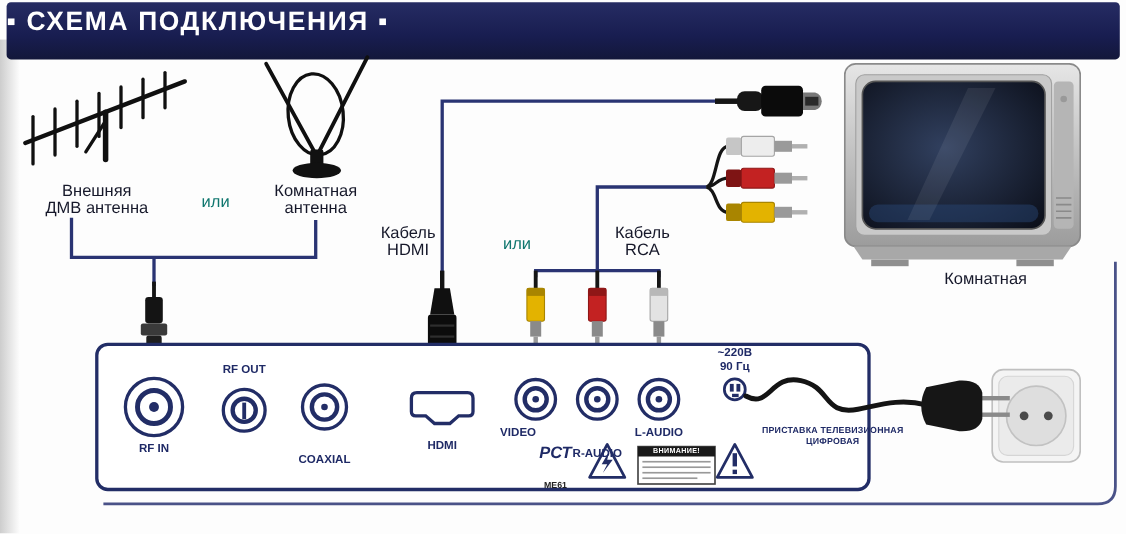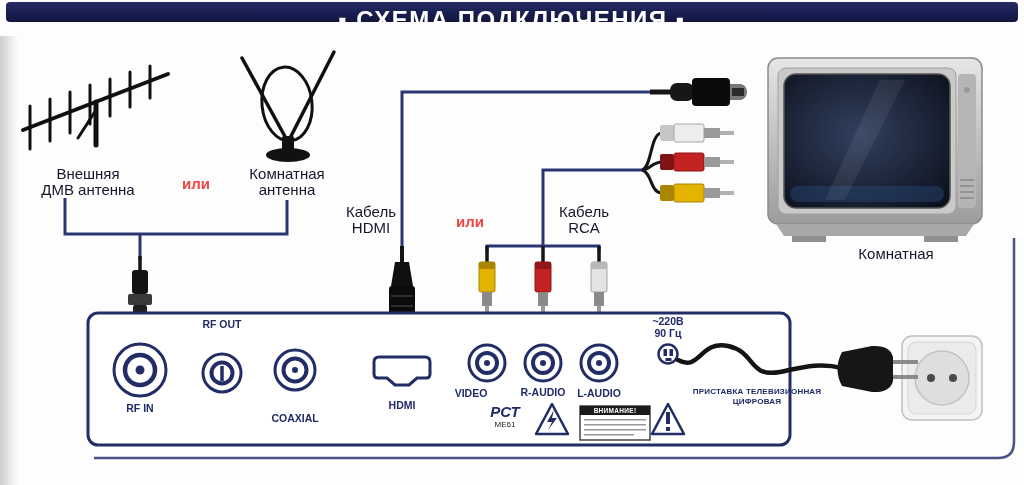--- a/index.html
+++ b/index.html
@@ -6,39 +6,39 @@
   body{
     width:1024px;height:485px;position:relative;overflow:hidden;
     background:#fdfdfd;
     font-family:"Liberation Sans",sans-serif;
   }
   .edge-left{
     position:absolute;left:0;top:36px;bottom:0;width:18px;
     background:linear-gradient(to right,#cdcdcd,rgba(255,255,255,0));
   }
   .banner{
-    position:absolute;left:6px;right:6px;top:2px;height:20px;
+    position:absolute;left:6px;right:6px;top:2px;height:52px;
     background:linear-gradient(180deg,#262c63 0%,#181d50 60%,#13173a 100%);
-    border-radius:4px;text-align:center;
+    border-radius:4px;text-align:left;
   }
   .banner .title{
     color:#ffffff;font-weight:bold;font-size:24px;line-height:36px;
     letter-spacing:1.5px;white-space:nowrap;
   }
   svg.art{position:absolute;left:0;top:0;}
   .lbl{
     position:absolute;transform:translateX(-50%);text-align:center;
     color:#16182a;font-size:15px;line-height:16px;white-space:nowrap;z-index:3;
   }
-  .or{color:#ef4444;font-weight:bold;font-size:15px;}
+  .or{color:#0f766e;font-weight:normal;font-size:15px;}
   .plbl{color:#1f2a66;font-weight:bold;font-size:10.5px;line-height:12px;}
   .pwr{color:#1f2a66;font-weight:bold;font-size:10.5px;line-height:12px;}
   .device{color:#1f2a66;font-weight:bold;font-size:8px;line-height:10px;letter-spacing:.2px;margin-left:44px;}
   .mark-rst{color:#1f2a66;font-weight:bold;font-style:italic;font-size:15px;line-height:12px;}
-  .mark-code{color:#222;font-weight:normal;font-size:8px;line-height:10px;}
+  .mark-code{color:#222;font-weight:bold;font-size:8px;line-height:10px;margin-top:17px;}
   .warn-header{
     position:absolute;left:580px;top:406px;width:70px;height:9px;
     background:#1a1a1a;color:#fff;font-size:6.5px;line-height:9px;
     font-weight:bold;text-align:center;z-index:3;letter-spacing:.3px;
   }
 </style>
 </head>
 <body>
 
 <div class="edge-left"></div>
@@ -260,26 +260,26 @@
   <div>HDMI</div>
 </div>
 <div class="lbl or" style="left:470px;top:214px">или</div>
 <div class="lbl" style="left:584px;top:204px">
   <div>Кабель</div>
   <div>RCA</div>
 </div>
 
 <div class="lbl" style="left:896px;top:246px">Комнатная</div>
 
-<div class="lbl plbl" style="left:222px;top:318px">RF OUT</div>
+<div class="lbl plbl" style="left:222px;top:330px">RF OUT</div>
 <div class="lbl plbl" style="left:140px;top:402px">RF IN</div>
 <div class="lbl plbl" style="left:295px;top:412px">COAXIAL</div>
 <div class="lbl plbl" style="left:402px;top:399px">HDMI</div>
 <div class="lbl plbl" style="left:471px;top:387px">VIDEO</div>
-<div class="lbl plbl" style="left:543px;top:386px">R-AUDIO</div>
+<div class="lbl plbl" style="left:543px;top:406px">R-AUDIO</div>
 <div class="lbl plbl" style="left:599px;top:387px">L-AUDIO</div>
 
 <div class="lbl pwr" style="left:668px;top:315px">
   <div>~220В</div>
   <div>90 Гц</div>
 </div>
 
 <div class="lbl device" style="left:713px;top:387px">
   <div>ПРИСТАВКА ТЕЛЕВИЗИОННАЯ</div>
   <div>ЦИФРОВАЯ</div>

